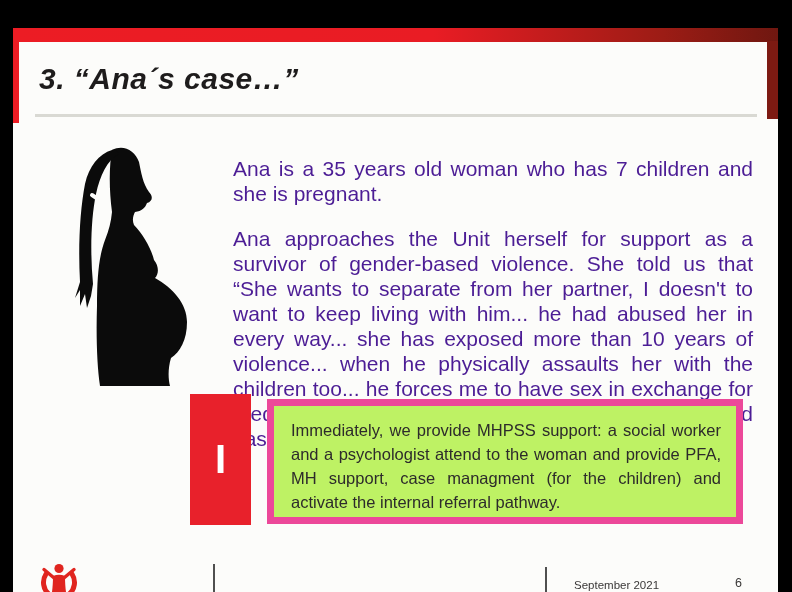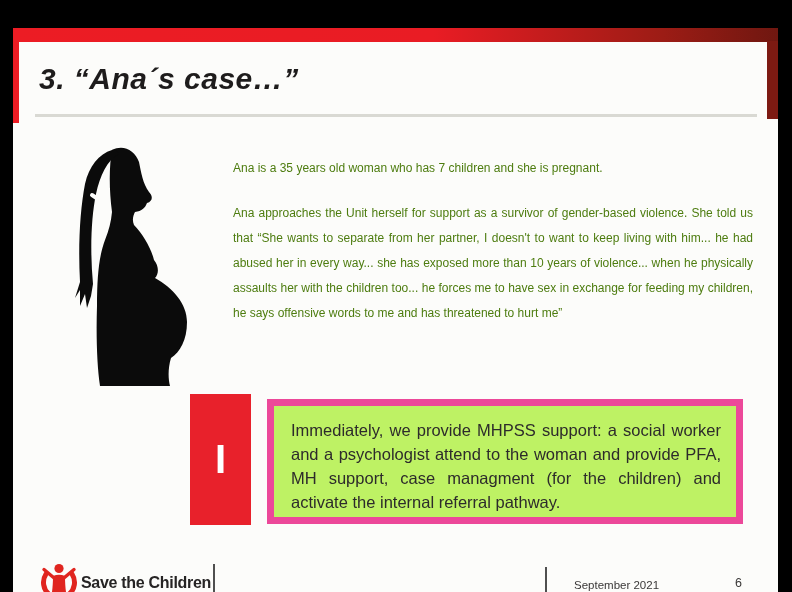--- a/index.html
+++ b/index.html
@@ -18,21 +18,21 @@
   .left-stripe{position:absolute;left:0;top:13px;width:6px;height:82px;background:#ec1c24;}
   .right-stripe{position:absolute;right:0;top:13px;width:11px;height:78px;background:#7d1a12;}
   .title{
     position:absolute;left:26px;top:34px;
     font-size:30px;font-weight:bold;font-style:italic;color:#1e1c1c;letter-spacing:.5px;
   }
   .separator{position:absolute;left:22px;top:86px;width:722px;height:3px;background:#d9d9d3;}
   .silhouette{position:absolute;left:50px;top:112px;width:135px;height:252px;}
   .content{
     position:absolute;left:220px;top:128px;width:520px;
-    font-size:12px;line-height:25px;color:#4d7c0f;text-align:justify;
+    font-size:21px;line-height:25px;color:#4c1d95;text-align:justify;
   }
   .content p{margin:0 0 20px 0;}
   .quote{}
   .step-badge{
     position:absolute;left:177px;top:366px;width:61px;height:131px;
     background:#e8212b;display:flex;align-items:center;justify-content:center;
     color:#fff;font-size:40px;font-weight:bold;
   }
   .step-box{
     position:absolute;left:254px;top:371px;width:476px;height:125px;
@@ -104,19 +104,18 @@
     <p class="step-box-text">Immediately, we provide MHPSS support: a social worker and a psychologist attend to the woman and provide PFA, MH support, case managment (for the children) and activate the internal referral pathway.</p>
   </div>
 
   <svg class="footer-logo" viewBox="0 0 40 42" aria-hidden="true">
     <path d="M7,13 A15.5,15.5 0 1,0 33,13" fill="none" stroke="#e0251f" stroke-width="5" stroke-linecap="round"></path>
     <circle cx="20" cy="7.5" r="4.6" fill="#e0251f"></circle>
     <path d="M14,15 C14,24 13.2,31 12,37 L28,37 C26.8,31 26,24 26,15 C22,13.4 18,13.4 14,15 Z" fill="#e0251f"></path>
     <path d="M14.5,16.5 L5,8.5" stroke="#e0251f" stroke-width="3.4" stroke-linecap="round" fill="none"></path>
     <path d="M25.5,16.5 L35,8.5" stroke="#e0251f" stroke-width="3.4" stroke-linecap="round" fill="none"></path>
   </svg>
-  <div class="footer-logo-text">Save the Children</div>
   <div class="footer-div1"></div>
   <div class="footer-div2"></div>
   <div class="footer-date">September 2021</div>
   <div class="footer-page">6</div>
 
 </div>
 
 </body></html>

